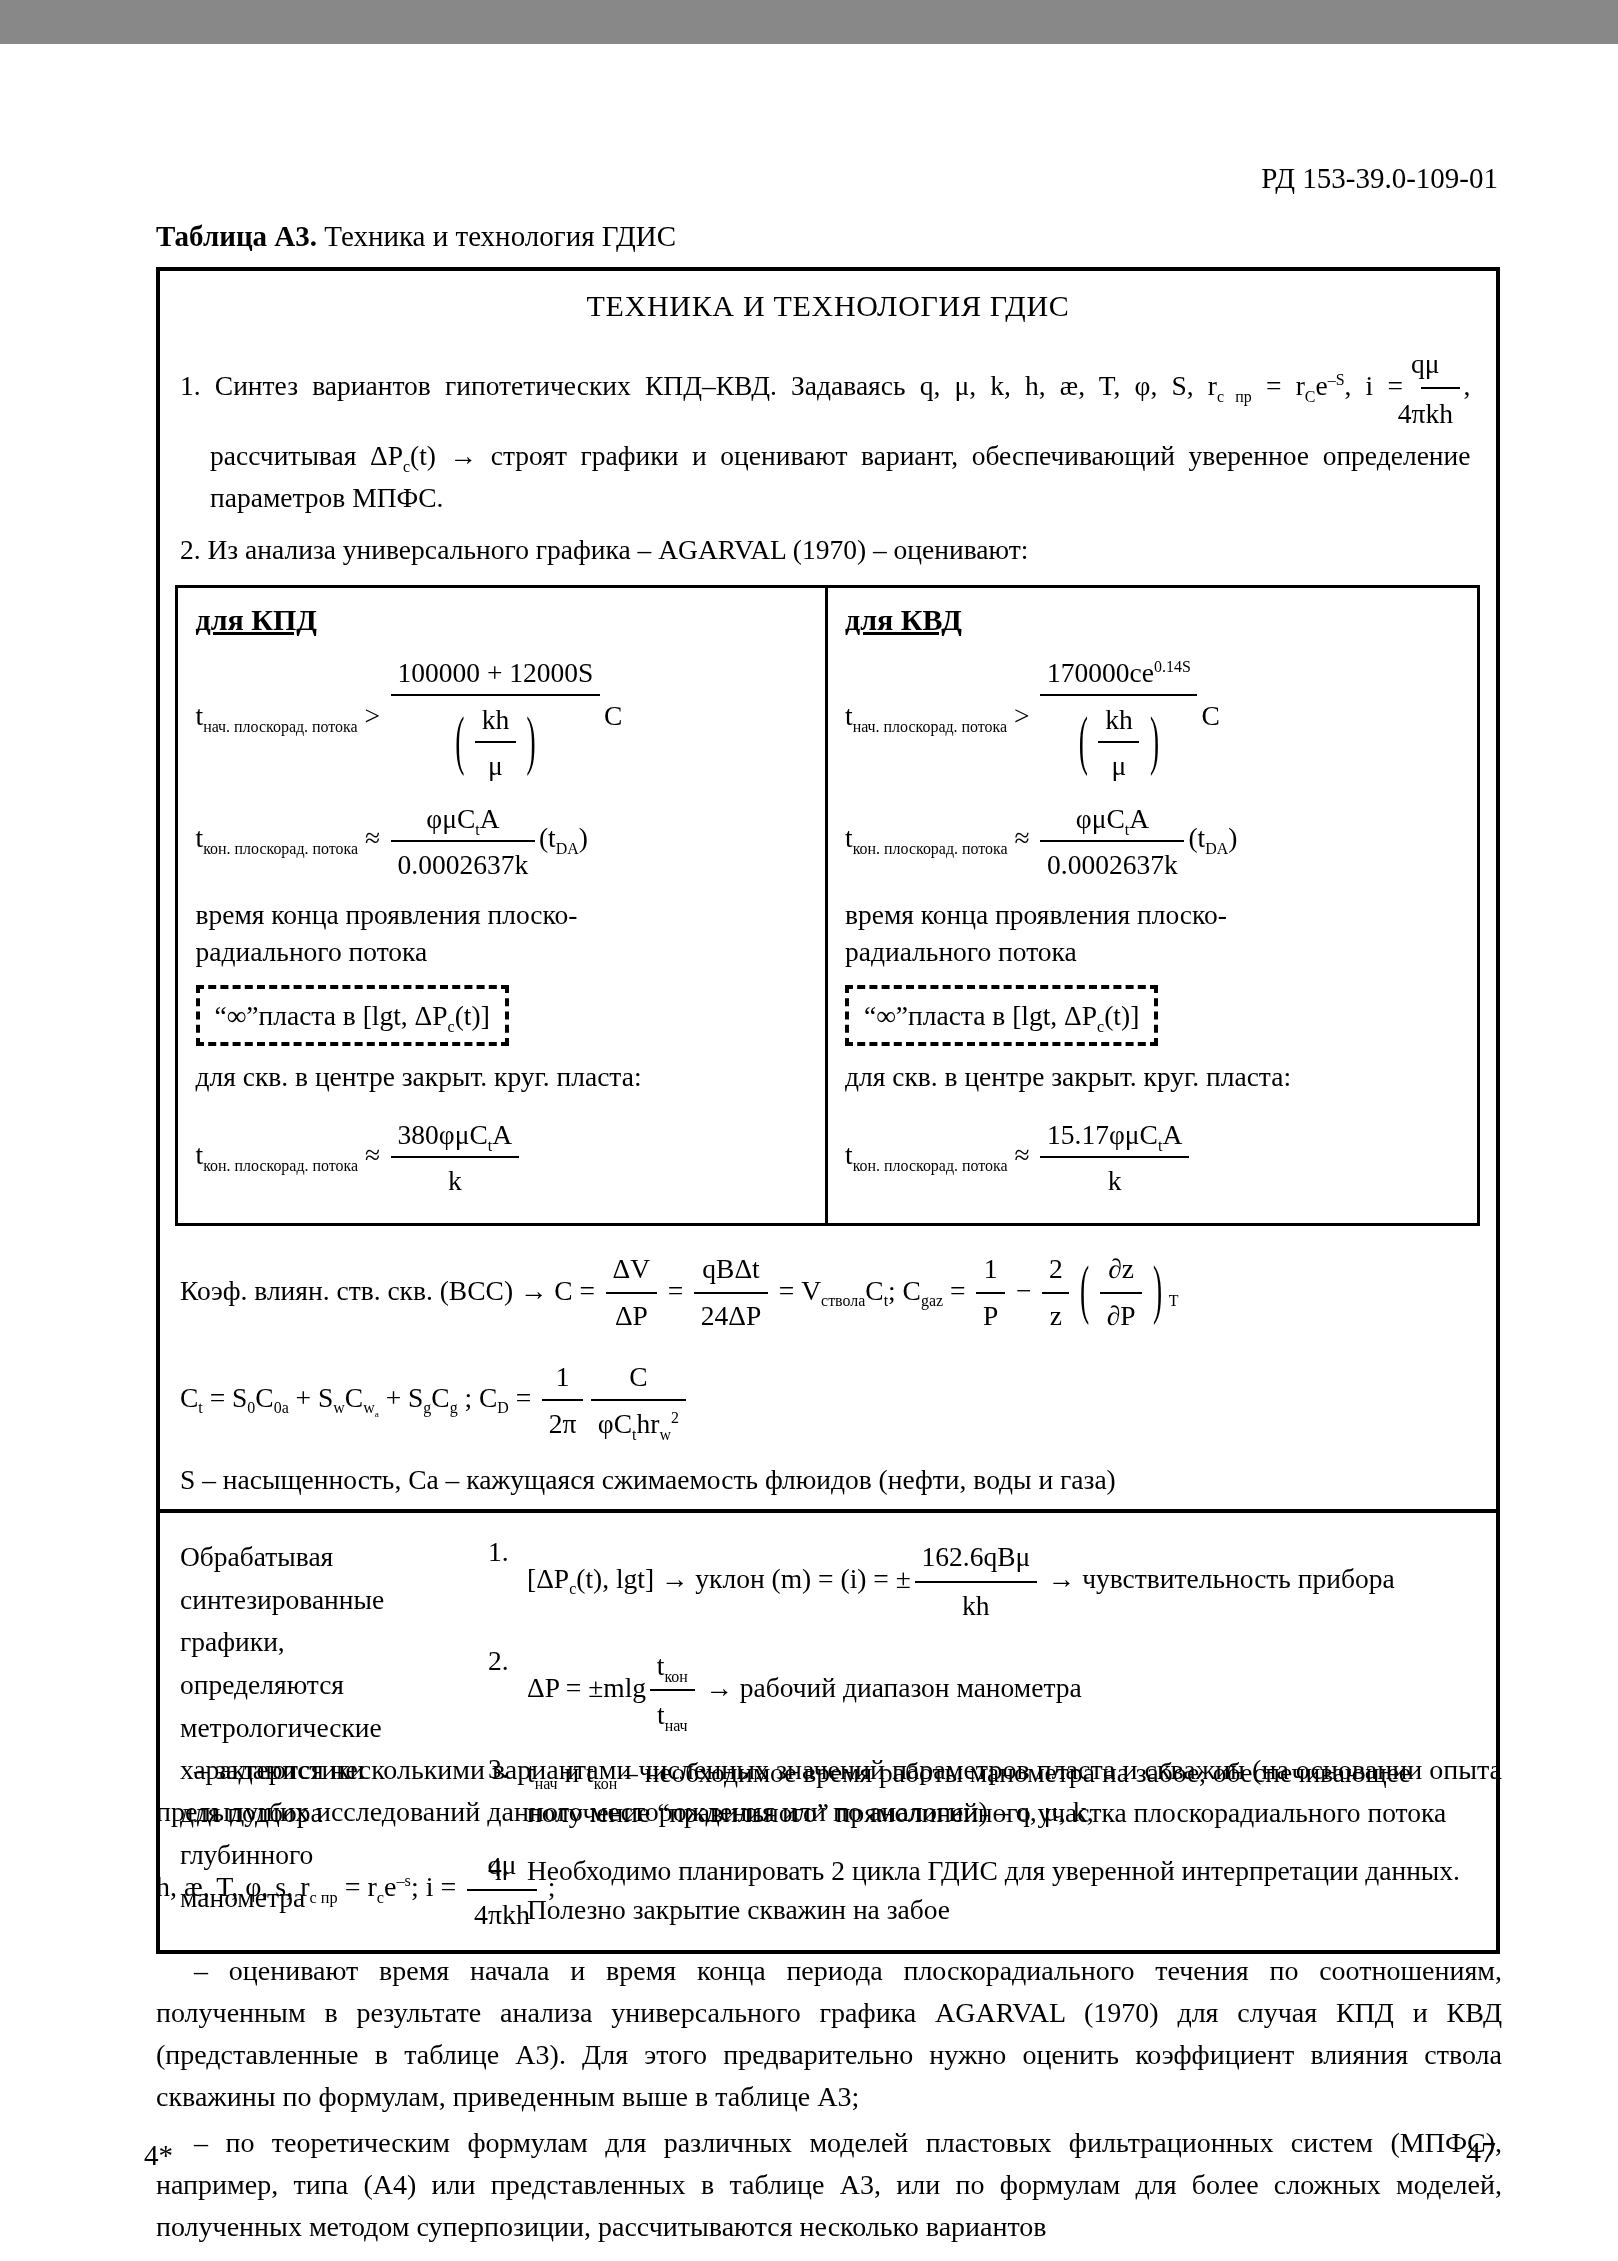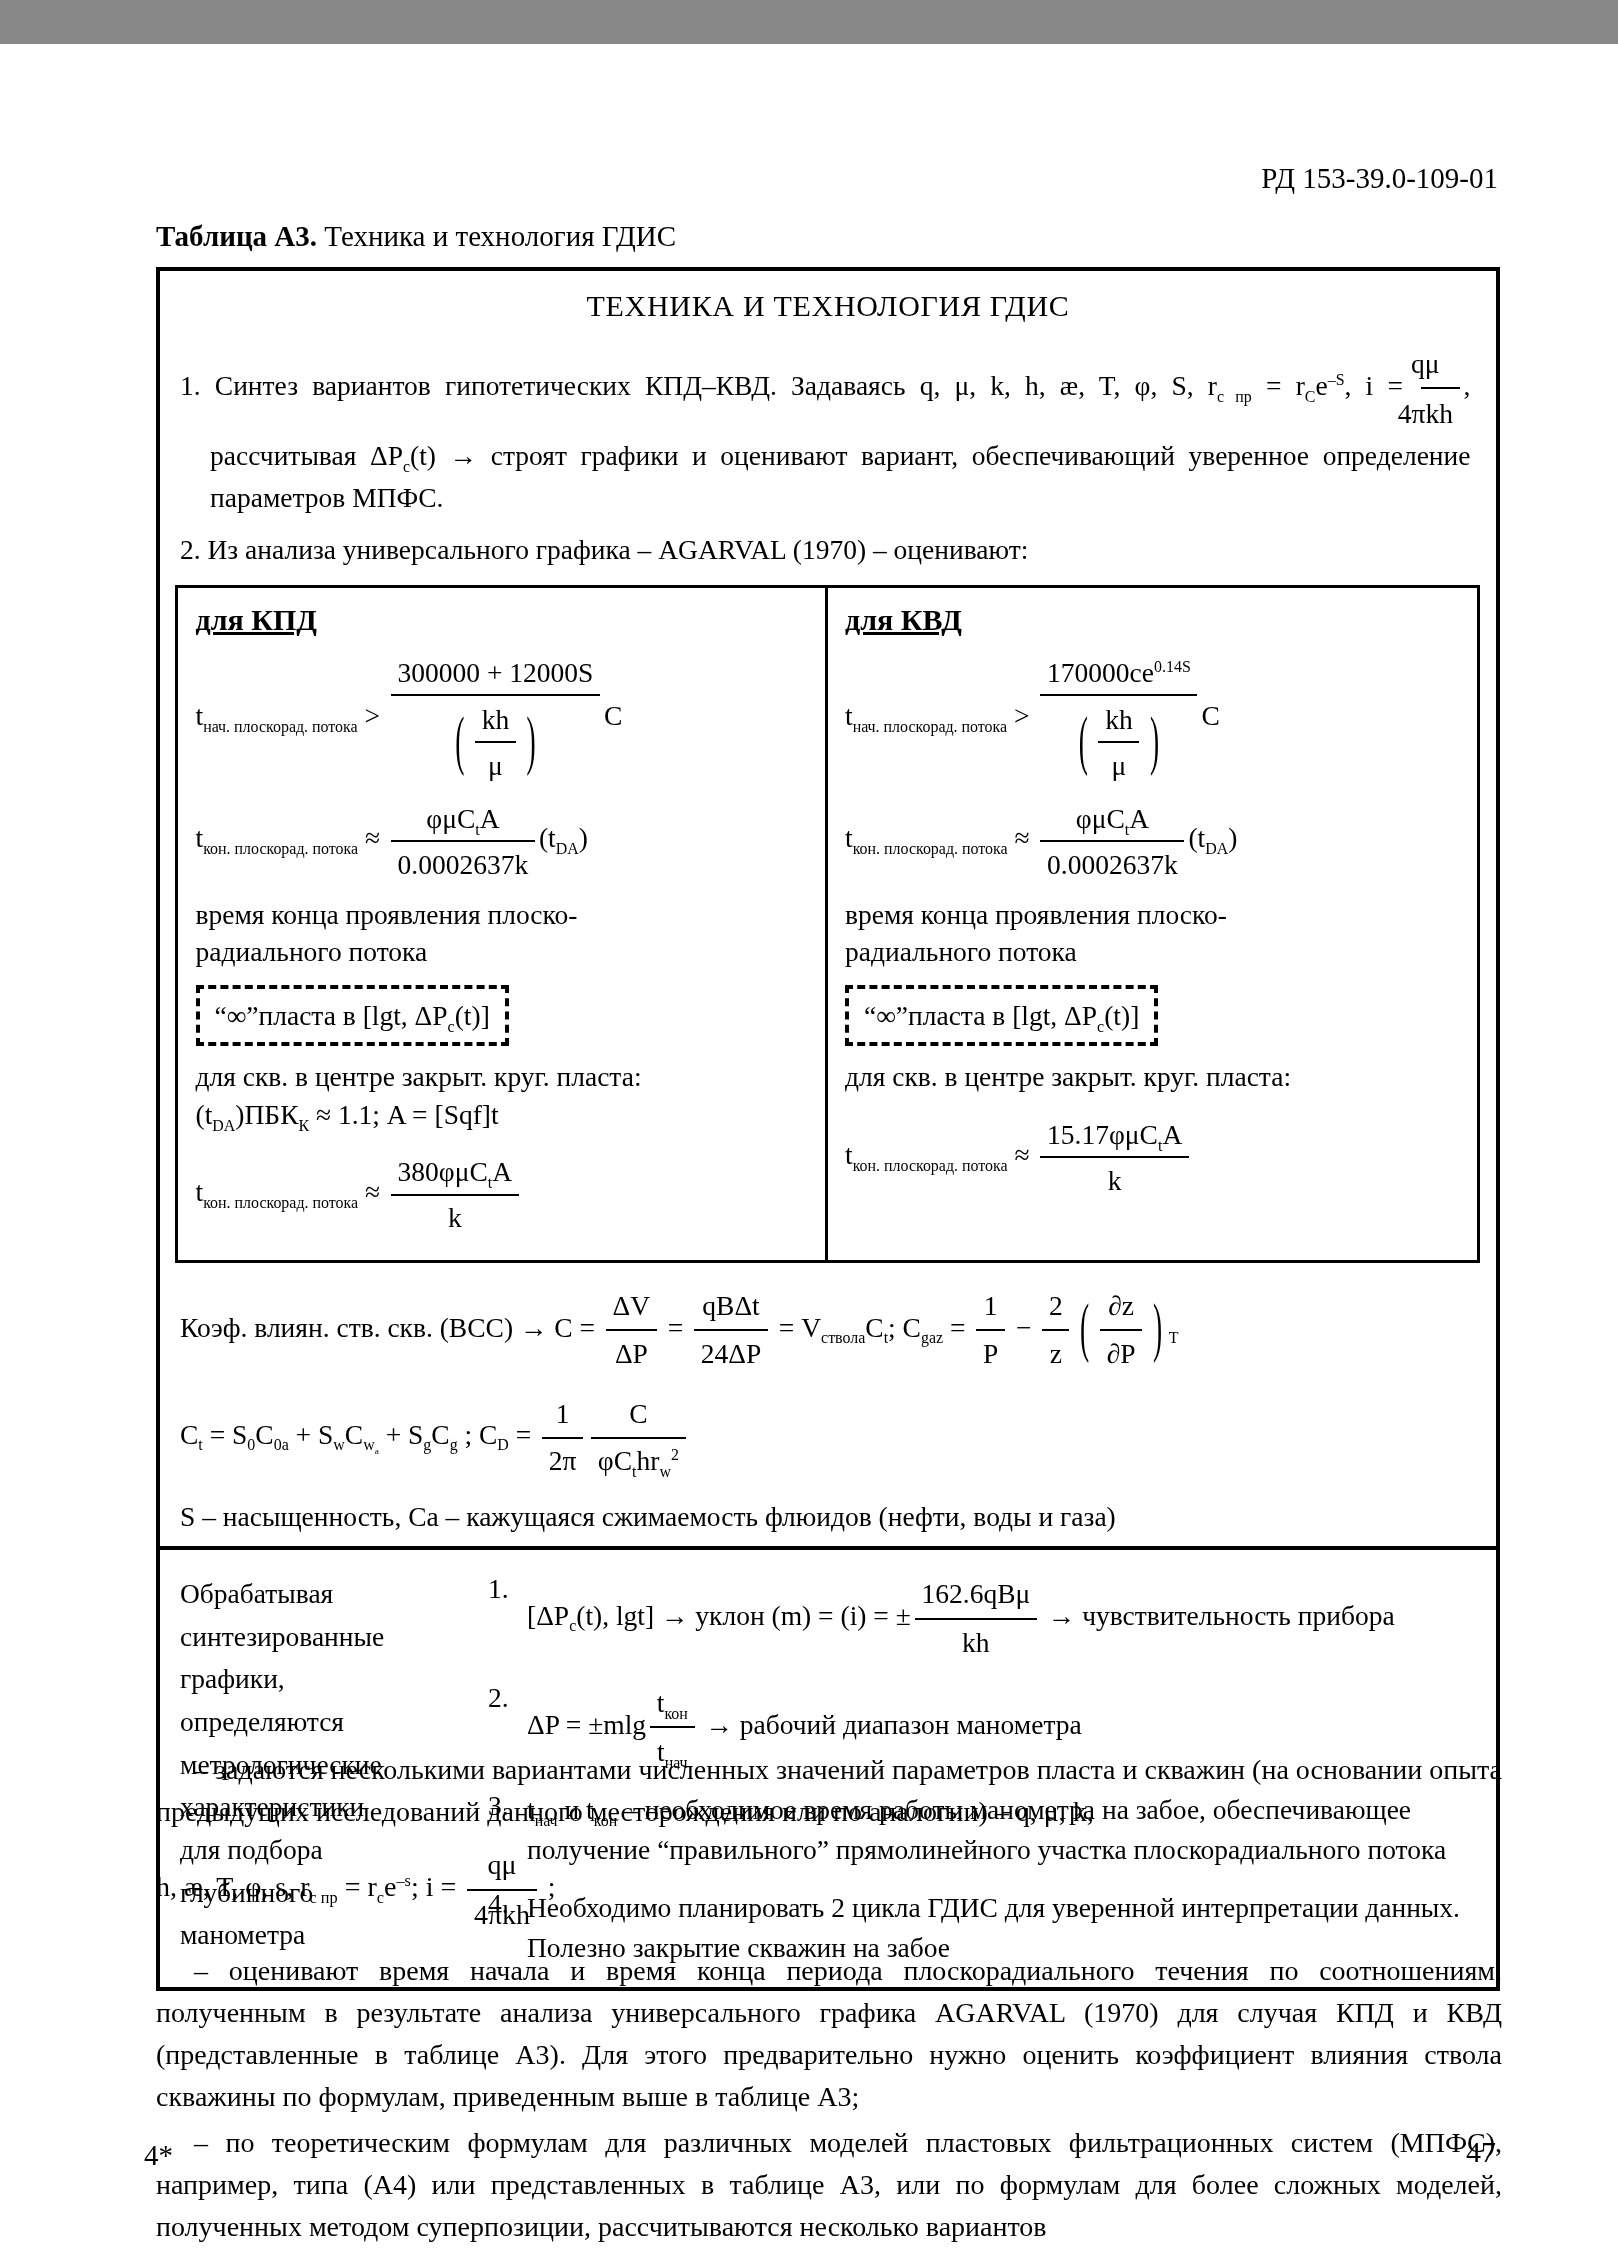--- a/index.html
+++ b/index.html
@@ -79,29 +79,28 @@
     <div class="tbl-title">ТЕХНИКА И ТЕХНОЛОГИЯ ГДИС</div>
 
     <div class="tbl-item">1. Синтез вариантов гипотетических КПД–КВД. Задаваясь q, μ, k, h, æ, T, φ, S, r<sub>с пр</sub> = r<sub>C</sub>e<sup>–S</sup>, i = <span class="frac"><span class="num">qμ</span><span class="den">4πkh</span></span>, рассчитывая ΔP<sub>с</sub>(t) → строят графики и оценивают вариант, обеспечивающий уверенное определение параметров МПФС.</div>
 
     <div class="tbl-item2">2. Из анализа универсального графика – AGARVAL (1970) – оценивают:</div>
 
     <div class="inner-table">
 
       <div class="inner-cell left">
         <div class="cell-head">для КПД</div>
-        <div class="f-line">t<sub>нач. плоскорад. потока</sub> &gt; <span class="frac"><span class="num">300000 + 12000S</span><span class="den"><span class="bigp">(</span><span class="frac"><span class="num">kh</span><span class="den">μ</span></span><span class="bigp">)</span></span></span>C</div>
+        <div class="f-line">t<sub>нач. плоскорад. потока</sub> &gt; <span class="frac"><span class="num">100000 + 12000S</span><span class="den"><span class="bigp">(</span><span class="frac"><span class="num">kh</span><span class="den">μ</span></span><span class="bigp">)</span></span></span>C</div>
         <div class="f-line">t<sub>кон. плоскорад. потока</sub> ≈ <span class="frac"><span class="num">φμC<sub>t</sub>A</span><span class="den">0.0002637k</span></span>(t<sub>DA</sub>)</div>
         <div class="cell-text preline">время конца проявления плоско-
 радиального потока</div>
         <div class="dash-wrap">
           <span class="dash-box">“∞”пласта в [lgt, ΔP<sub>с</sub>(t)]</span>
         </div>
         <div class="cell-text" style="margin-bottom:0;">для скв. в центре закрыт. круг. пласта:</div>
-        <div>(t<sub>DA</sub>)ПБК<sub>К</sub> ≈ 1.1; A = [Sqf]t</div>
         <div class="f-line" style="margin-top:19px;">t<sub>кон. плоскорад. потока</sub> ≈ <span class="frac"><span class="num">380φμC<sub>t</sub>A</span><span class="den">k</span></span></div>
       </div>
 
       <div class="inner-cell">
         <div class="cell-head">для КВД</div>
         <div class="f-line">t<sub>нач. плоскорад. потока</sub> &gt; <span class="frac"><span class="num">170000ce<sup>0.14S</sup></span><span class="den"><span class="bigp">(</span><span class="frac"><span class="num">kh</span><span class="den">μ</span></span><span class="bigp">)</span></span></span>C</div>
         <div class="f-line">t<sub>кон. плоскорад. потока</sub> ≈ <span class="frac"><span class="num">φμC<sub>t</sub>A</span><span class="den">0.0002637k</span></span>(t<sub>DA</sub>)</div>
         <div class="cell-text preline">время конца проявления плоско-
 радиального потока</div>
         <div class="dash-wrap">

